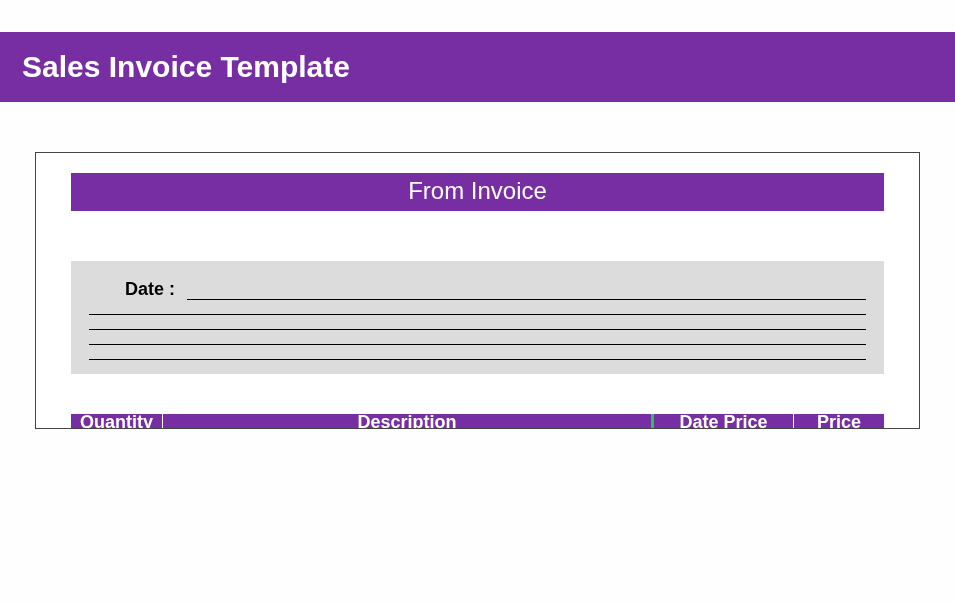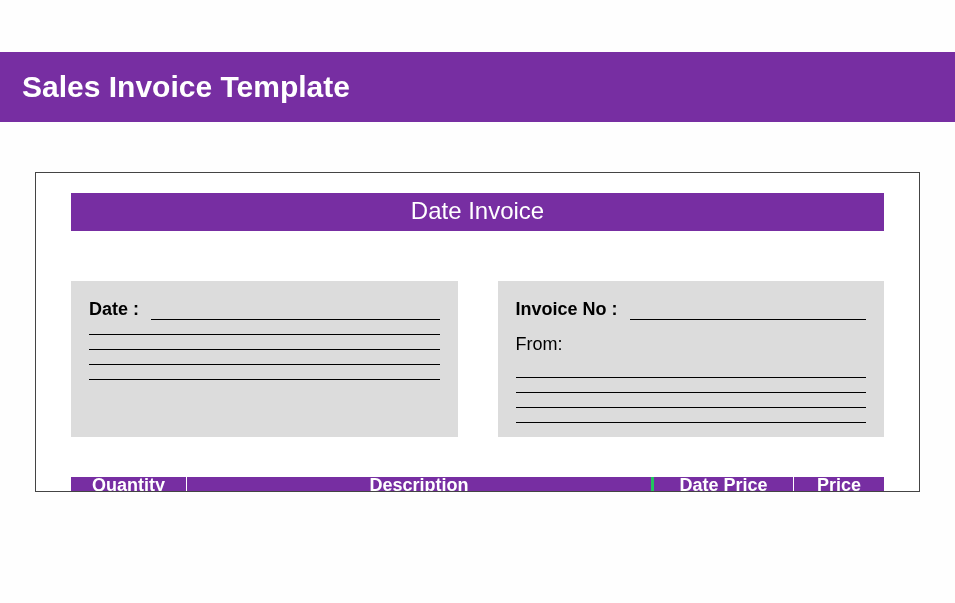--- a/index.html
+++ b/index.html
@@ -10,21 +10,21 @@
     font-family: Arial, Helvetica, sans-serif;
     overflow: hidden;
   }
   .header {
     background: #772ea2;
     color: #fff;
     padding: 18px 22px;
     display: flex;
     align-items: center;
     justify-content: space-between;
-    margin-top: 52px;
+    margin-top: 32px;
   }
   .header-title {
     font-size: 30px;
     font-weight: bold;
   }
   .logo {
     display: flex;
     align-items: baseline;
   }
   .logo svg { display: block; }
@@ -55,20 +55,21 @@
   .field-line {
     display: flex;
     align-items: flex-end;
     margin-bottom: 12px;
   }
   .field-label {
     font-weight: bold;
     font-size: 18px;
     margin-right: 12px;
     white-space: nowrap;
+    margin-left: 36px;
   }
   .field-label.plain { font-weight: normal; }
   .underline {
     flex: 1;
     border-bottom: 1.5px solid #000;
     height: 18px;
   }
   .addr-lines .underline { margin-top: 14px; display:block; height:0; border-bottom:1.5px solid #000;}
   .table-head {
     background: #772ea2;
@@ -76,64 +77,49 @@
     display: flex;
     margin-top: 40px;
     font-weight: bold;
     font-size: 18px;
     padding: 4px 0 0 0;
     height: 14px;
     overflow: hidden;
     align-items: flex-start;
   }
   .th { text-align: center; padding: 0 6px; position:relative; top:-6px;}
-  .th.qty  { width: 116px; border-right:1px solid #fff;}
+  .th.qty  { width: 92px; border-right:1px solid #fff;}
   .th.desc { flex: 1; border-right:3px solid #22c55e;}
   .th.unit { width: 140px; border-right:1px solid #fff;}
   .th.cost { width: 90px; }
 </style>
 </head>
 <body>
 
 <div class="header">
   <div class="header-title">Sales Invoice Template</div>
 </div>
 
 <div class="page">
-  <div class="doc-title-bar">Date Invoice</div>
+  <div class="doc-title-bar">From Invoice</div>
 
   <div class="info-row">
     <div class="info-box">
       <div class="field-line">
         <span class="field-label">Date :</span>
         <span class="underline"></span>
       </div>
       <div class="addr-lines">
         <span class="underline"></span>
         <span class="underline"></span>
         <span class="underline"></span>
         <span class="underline"></span>
       </div>
     </div>
 
-    <div class="info-box">
-      <div class="field-line">
-        <span class="field-label">Invoice No :</span>
-        <span class="underline"></span>
-      </div>
-      <div class="field-line" style="margin-top:14px;margin-bottom:22px;">
-        <span class="field-label plain">From:</span>
-      </div>
-      <div class="addr-lines">
-        <span class="underline"></span>
-        <span class="underline"></span>
-        <span class="underline"></span>
-        <span class="underline"></span>
-      </div>
-    </div>
   </div>
 
   <div class="table-head">
     <div class="th qty">Quantity</div>
     <div class="th desc">Description</div>
     <div class="th unit">Date Price</div>
     <div class="th cost">Price</div>
   </div>
 </div>
 

